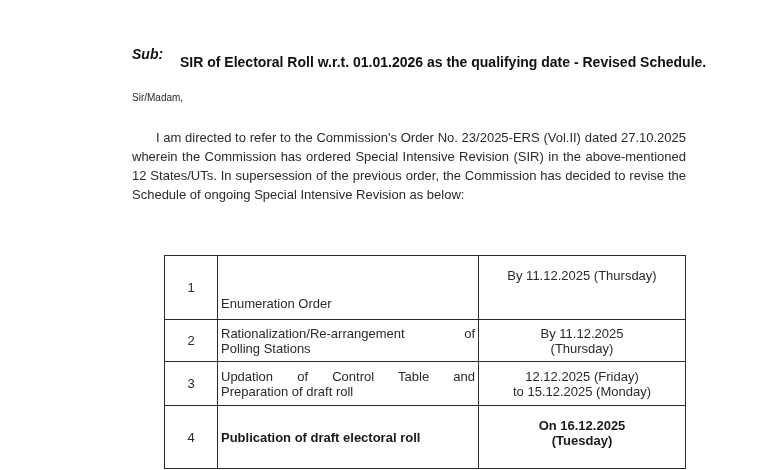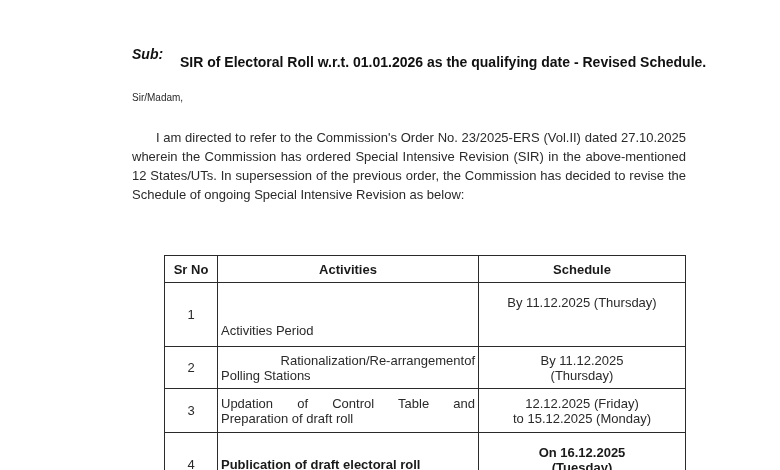--- a/index.html
+++ b/index.html
@@ -15,44 +15,39 @@
   table { position:absolute; left:164px; top:255px; border-collapse:collapse; font-size:13px; color:#2a2a2a; }
   td, th { border:1.5px solid #2b2b2b; padding:0 3px; }
   th { font-weight:bold; height:26px; color:#1a1a1a; }
   td.sr { width:46px; text-align:center; }
   td.act { width:254px; text-align:justify; text-align-last:left; }
   td.sch { width:200px; text-align:center; vertical-align:top; padding-top:12px; }
   .r1 td { height:51px; } .r2 td { height:41px; } .r3 td { height:43px; } .r4 td { height:50px; }
   .r1 td.act { vertical-align:bottom; padding-bottom:8px; }
   .r2 td.sch, .r3 td.sch { vertical-align:middle; padding-top:0; }
   .bold { font-weight:bold; color:#1a1a1a; }
-  .spread { display:flex; justify-content:flex-end; }
+  .spread { display:flex; justify-content:space-between; }
 </style>
 </head>
 <body>
 
 <div class="abs sub">
   <span class="lbl">Sub:</span>
   <span class="txt">SIR of Electoral Roll w.r.t. 01.01.2026 as the qualifying date - Revised Schedule.</span>
 </div>
 
 <div class="abs salute">Sir/Madam,</div>
 
 <div class="abs para">I am directed to refer to the Commission's Order No. 23/2025-ERS (Vol.II) dated 27.10.2025 wherein the Commission has ordered Special Intensive Revision (SIR) in the above-mentioned 12 States/UTs. In supersession of the previous order, the Commission has decided to revise the Schedule of ongoing Special Intensive Revision as below:</div>
 
 <table>
   <tbody>
-      <tr>
-    <th>Sr No</th>
-    <th>Activities</th>
-    <th>Schedule</th>
-  </tr>
   <tr class="r1">
     <td class="sr">1</td>
-    <td class="act">Activities Period</td>
+    <td class="act">Enumeration Order</td>
     <td class="sch">By 11.12.2025 (Thursday)</td>
   </tr>
   <tr class="r2">
     <td class="sr">2</td>
     <td class="act">
       <div class="spread">
             <span>Rationalization/Re-arrangement</span>
             <span>of</span>
           </div>
       <div>Polling Stations</div>

